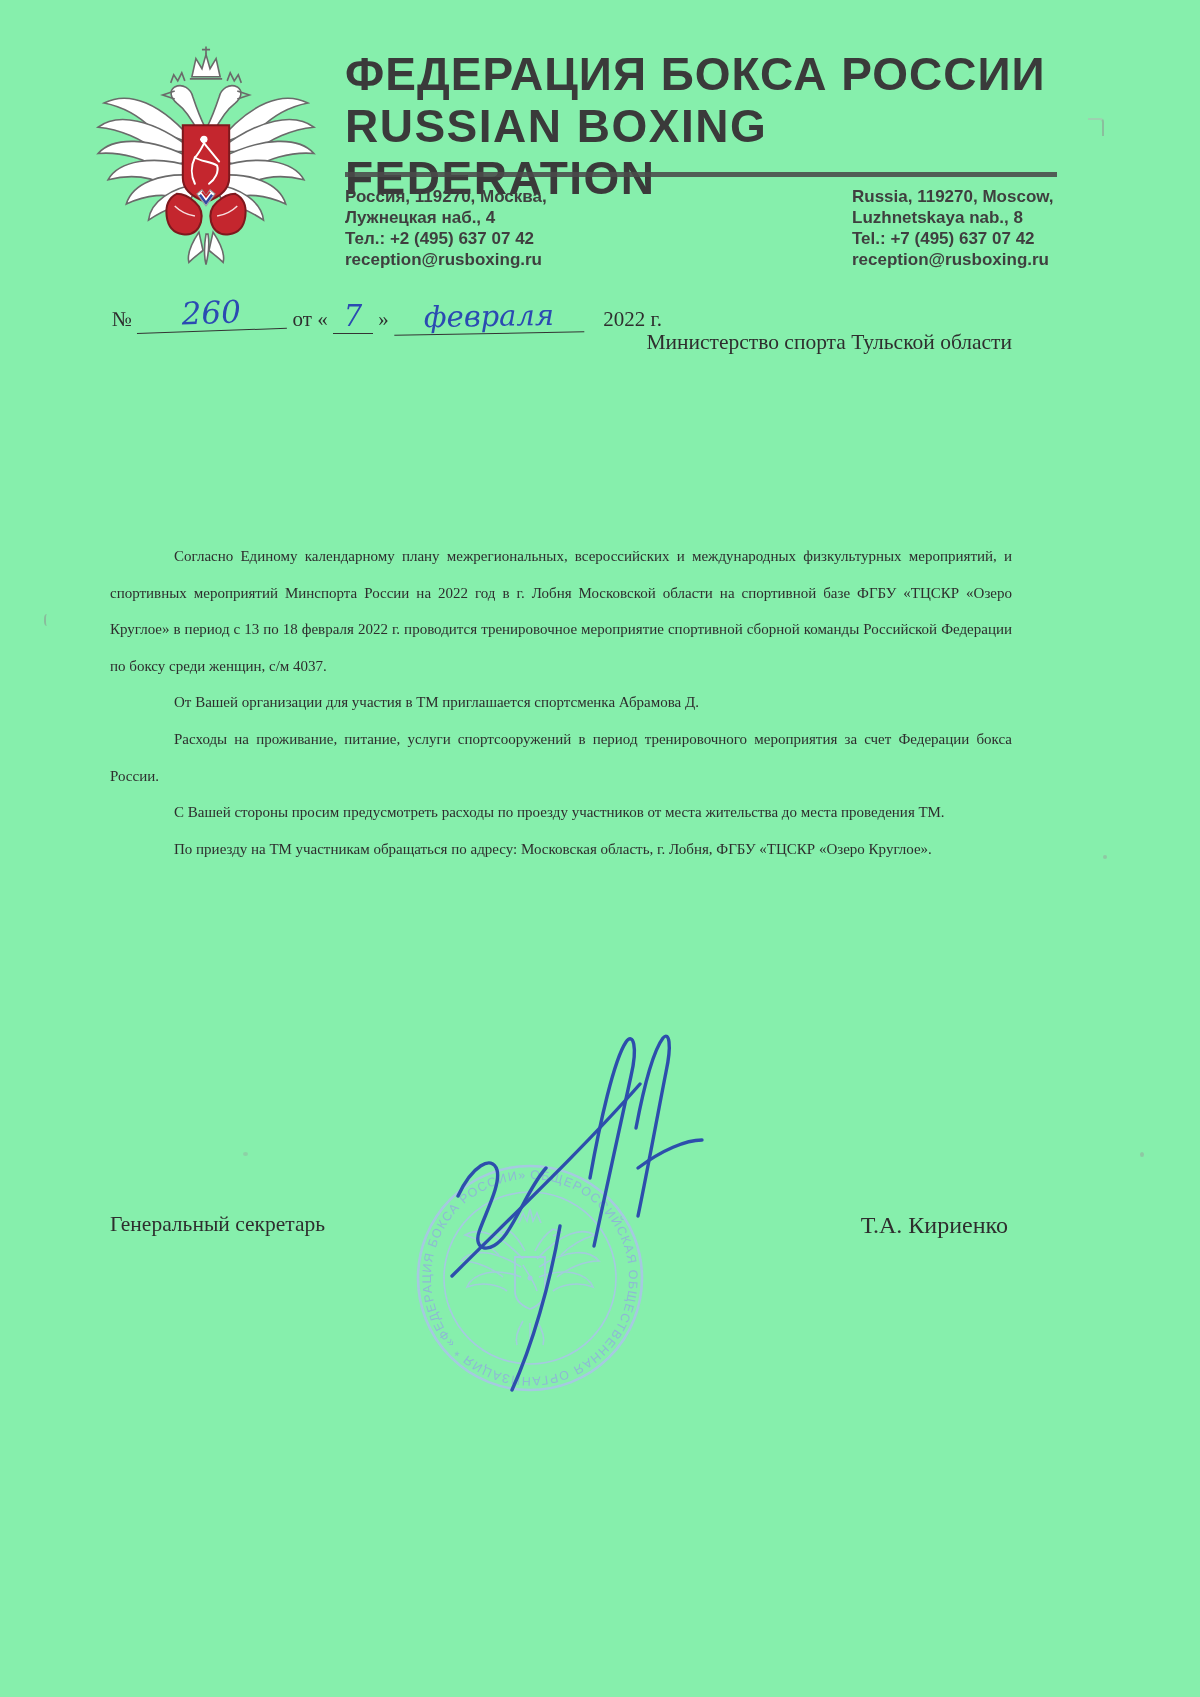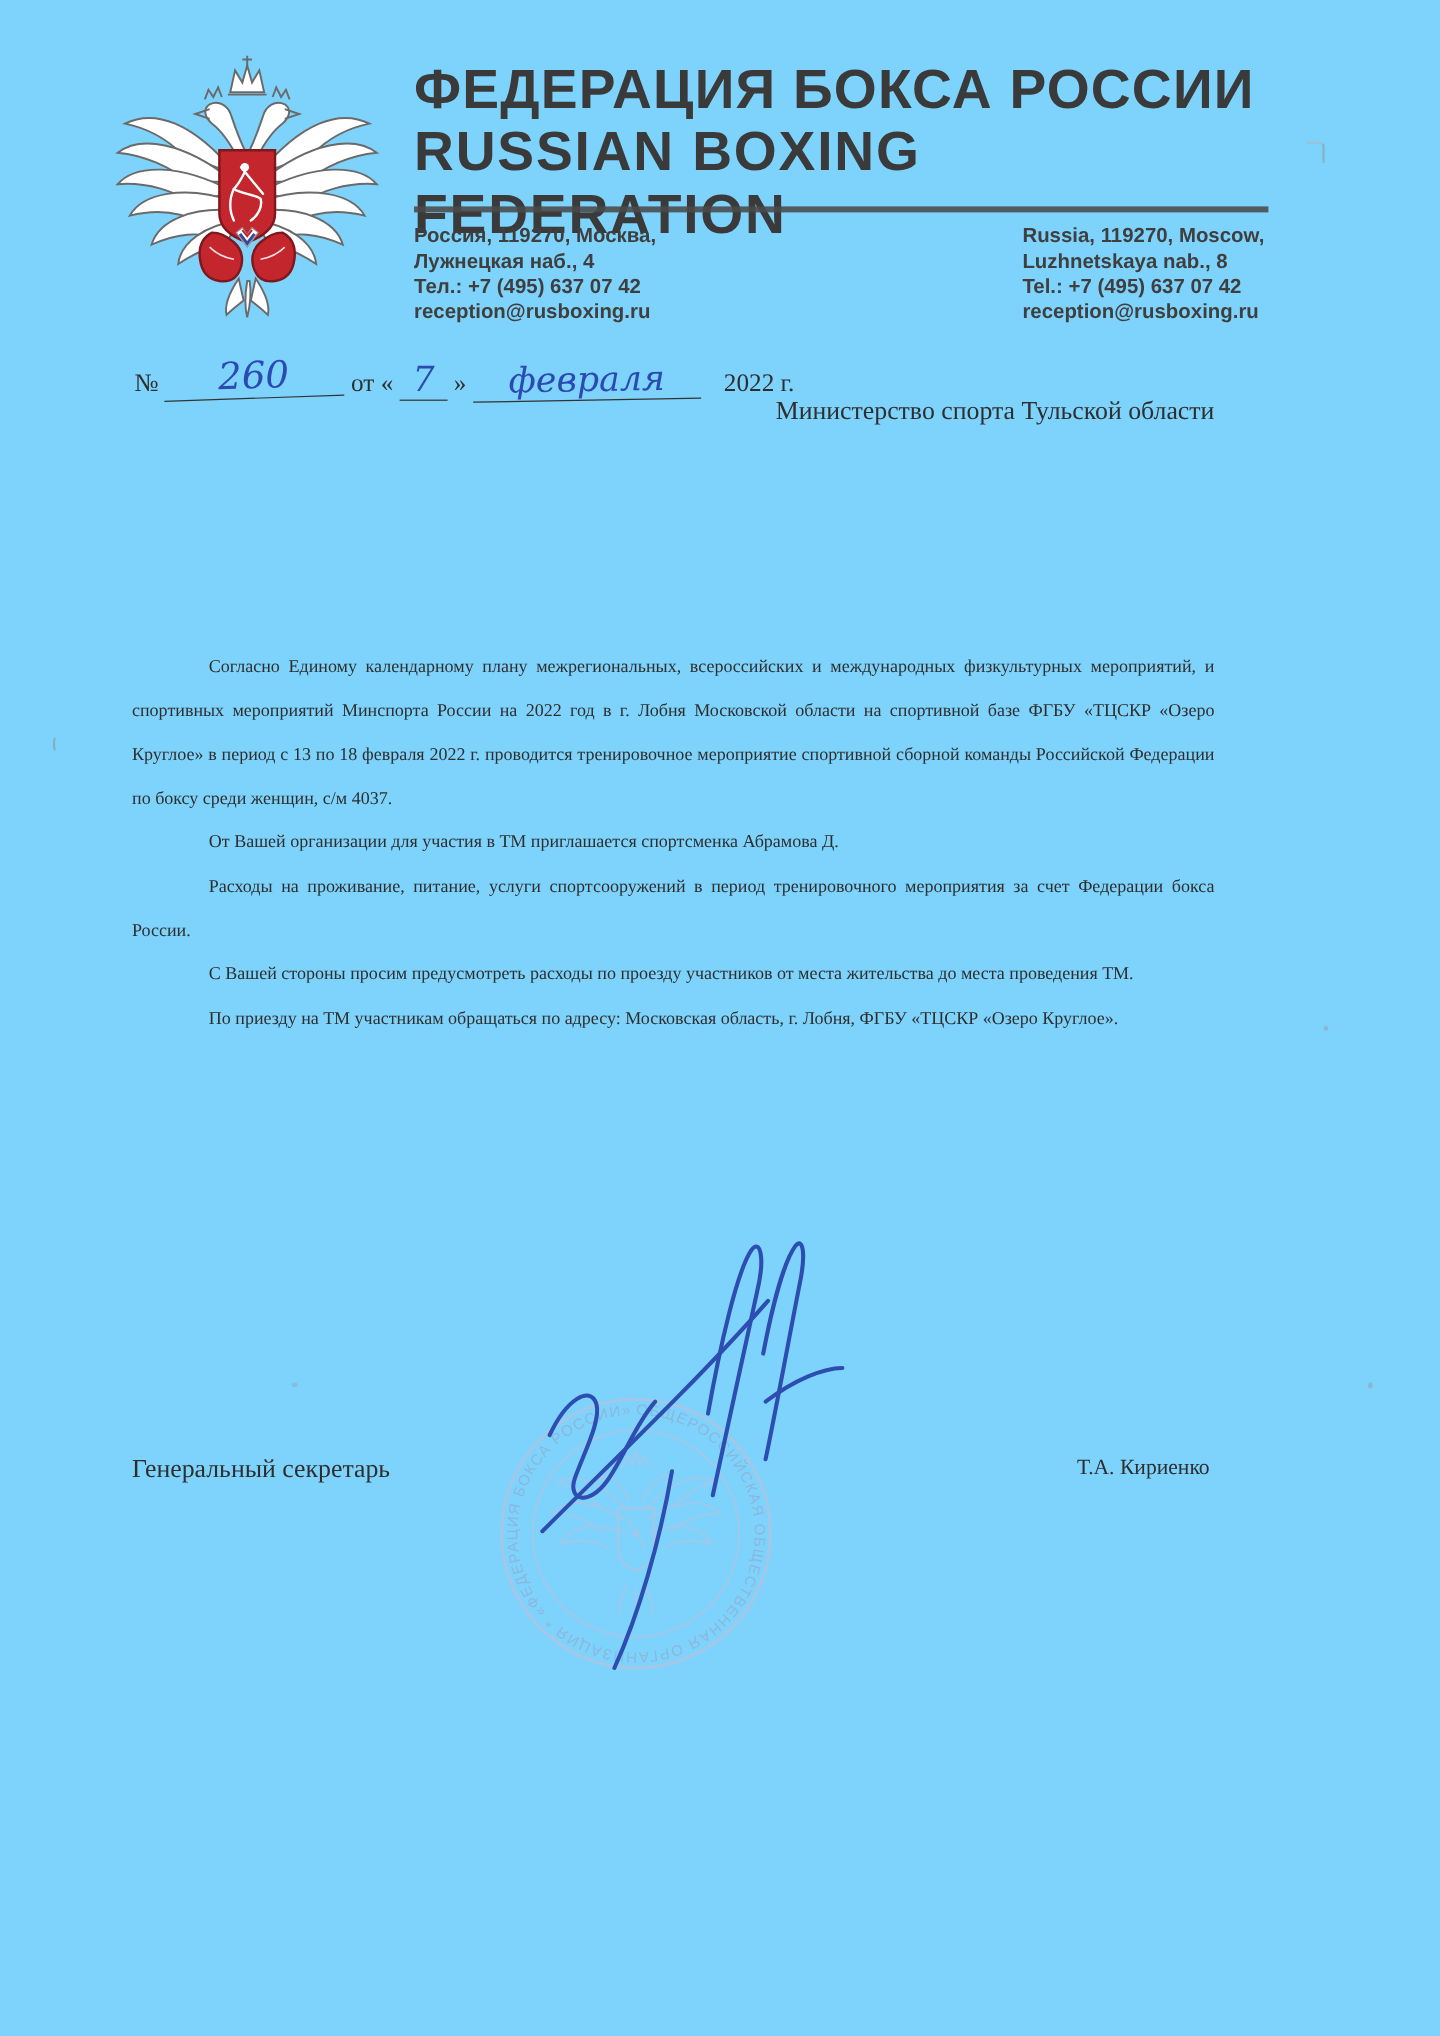--- a/index.html
+++ b/index.html
@@ -1,18 +1,18 @@
 <!DOCTYPE html>
 <html><head>
 <meta charset="utf-8">
 <style>
   html,body{margin:0;padding:0;background:#ffffff;}
   .page{
     position:relative;width:1200px;height:1697px;margin:0 auto;
-    background:#7dd3fc;overflow:hidden;
+    background:#86efac;overflow:hidden;
     font-family:"Liberation Serif", serif;color:#2e2e2e;
   }
   
   .logo{position:absolute;left:90px;top:42px;width:232px;height:228px;}
   .titles{position:absolute;left:345px;top:48px;width:730px;
     font-family:"Liberation Sans", sans-serif;font-weight:700;color:#3a3a3a;
     line-height:52px;letter-spacing:1px;}
   .title-ru{font-size:46px;}
   .title-en{font-size:46px;letter-spacing:1.5px;}
   .header-rule{position:absolute;left:345px;top:172px;width:712px;height:5px;background:#4a4a4a;opacity:.88;}
@@ -30,21 +30,21 @@
   .slot-month{width:190px;font-size:29px;transform:rotate(-1deg);}
   .yr{margin-left:14px;margin-top:21px;}
   
   .recipient{position:absolute;right:188px;top:330px;font-size:21.5px;}
   
   .body-text{position:absolute;left:110px;top:538px;width:902px;
     font-size:15px;line-height:36.6px;text-align:justify;}
   .body-text p{margin:0;text-indent:64px;}
   
   .sig-title{position:absolute;left:110px;top:1212px;font-size:21.5px;}
-  .sig-name{position:absolute;right:192px;top:1212px;font-size:18px;}
+  .sig-name{position:absolute;right:192px;top:1212px;font-size:24px;}
   .stamp{position:absolute;left:413px;top:1161px;width:234px;height:234px;opacity:.9;}
   .ink{position:absolute;left:400px;top:1028px;width:310px;height:380px;}
   
   .footer{position:absolute;left:112px;top:1483px;font-size:17px;line-height:24px;color:#3c3c3c;}
   
   .art{position:absolute;background:#9a9a9a;opacity:.45;border-radius:50%;}
   .art-corner{position:absolute;left:1088px;top:118px;width:14px;height:16px;
     border-right:2px solid #8f8f8f;border-top:2px solid #b5b5b5;opacity:.5;border-radius:0 4px 0 0;background:none;}
   .art-paren{position:absolute;left:44px;top:614px;width:4px;height:12px;
     border-left:2px solid #8d8d8d;border-radius:50%/40%;opacity:.5;}
@@ -121,21 +121,21 @@
 
   <div class="titles">
     <div class="title-ru">ФЕДЕРАЦИЯ БОКСА РОССИИ</div>
     <div class="title-en">RUSSIAN BOXING FEDERATION</div>
   </div>
   <div class="header-rule"></div>
 
   <div class="addr addr-ru">
     <div>Россия, 119270, Москва,</div>
     <div>Лужнецкая наб., 4</div>
-    <div>Тел.: +7 (495) 637 07 42</div>
+    <div>Тел.: +2 (495) 637 07 42</div>
     <div>reception@rusboxing.ru</div>
   </div>
   <div class="addr addr-en">
     <div>Russia, 119270, Moscow,</div>
     <div>Luzhnetskaya nab., 8</div>
     <div>Tel.: +7 (495) 637 07 42</div>
     <div>reception@rusboxing.ru</div>
   </div>
 
   <div class="refline">

